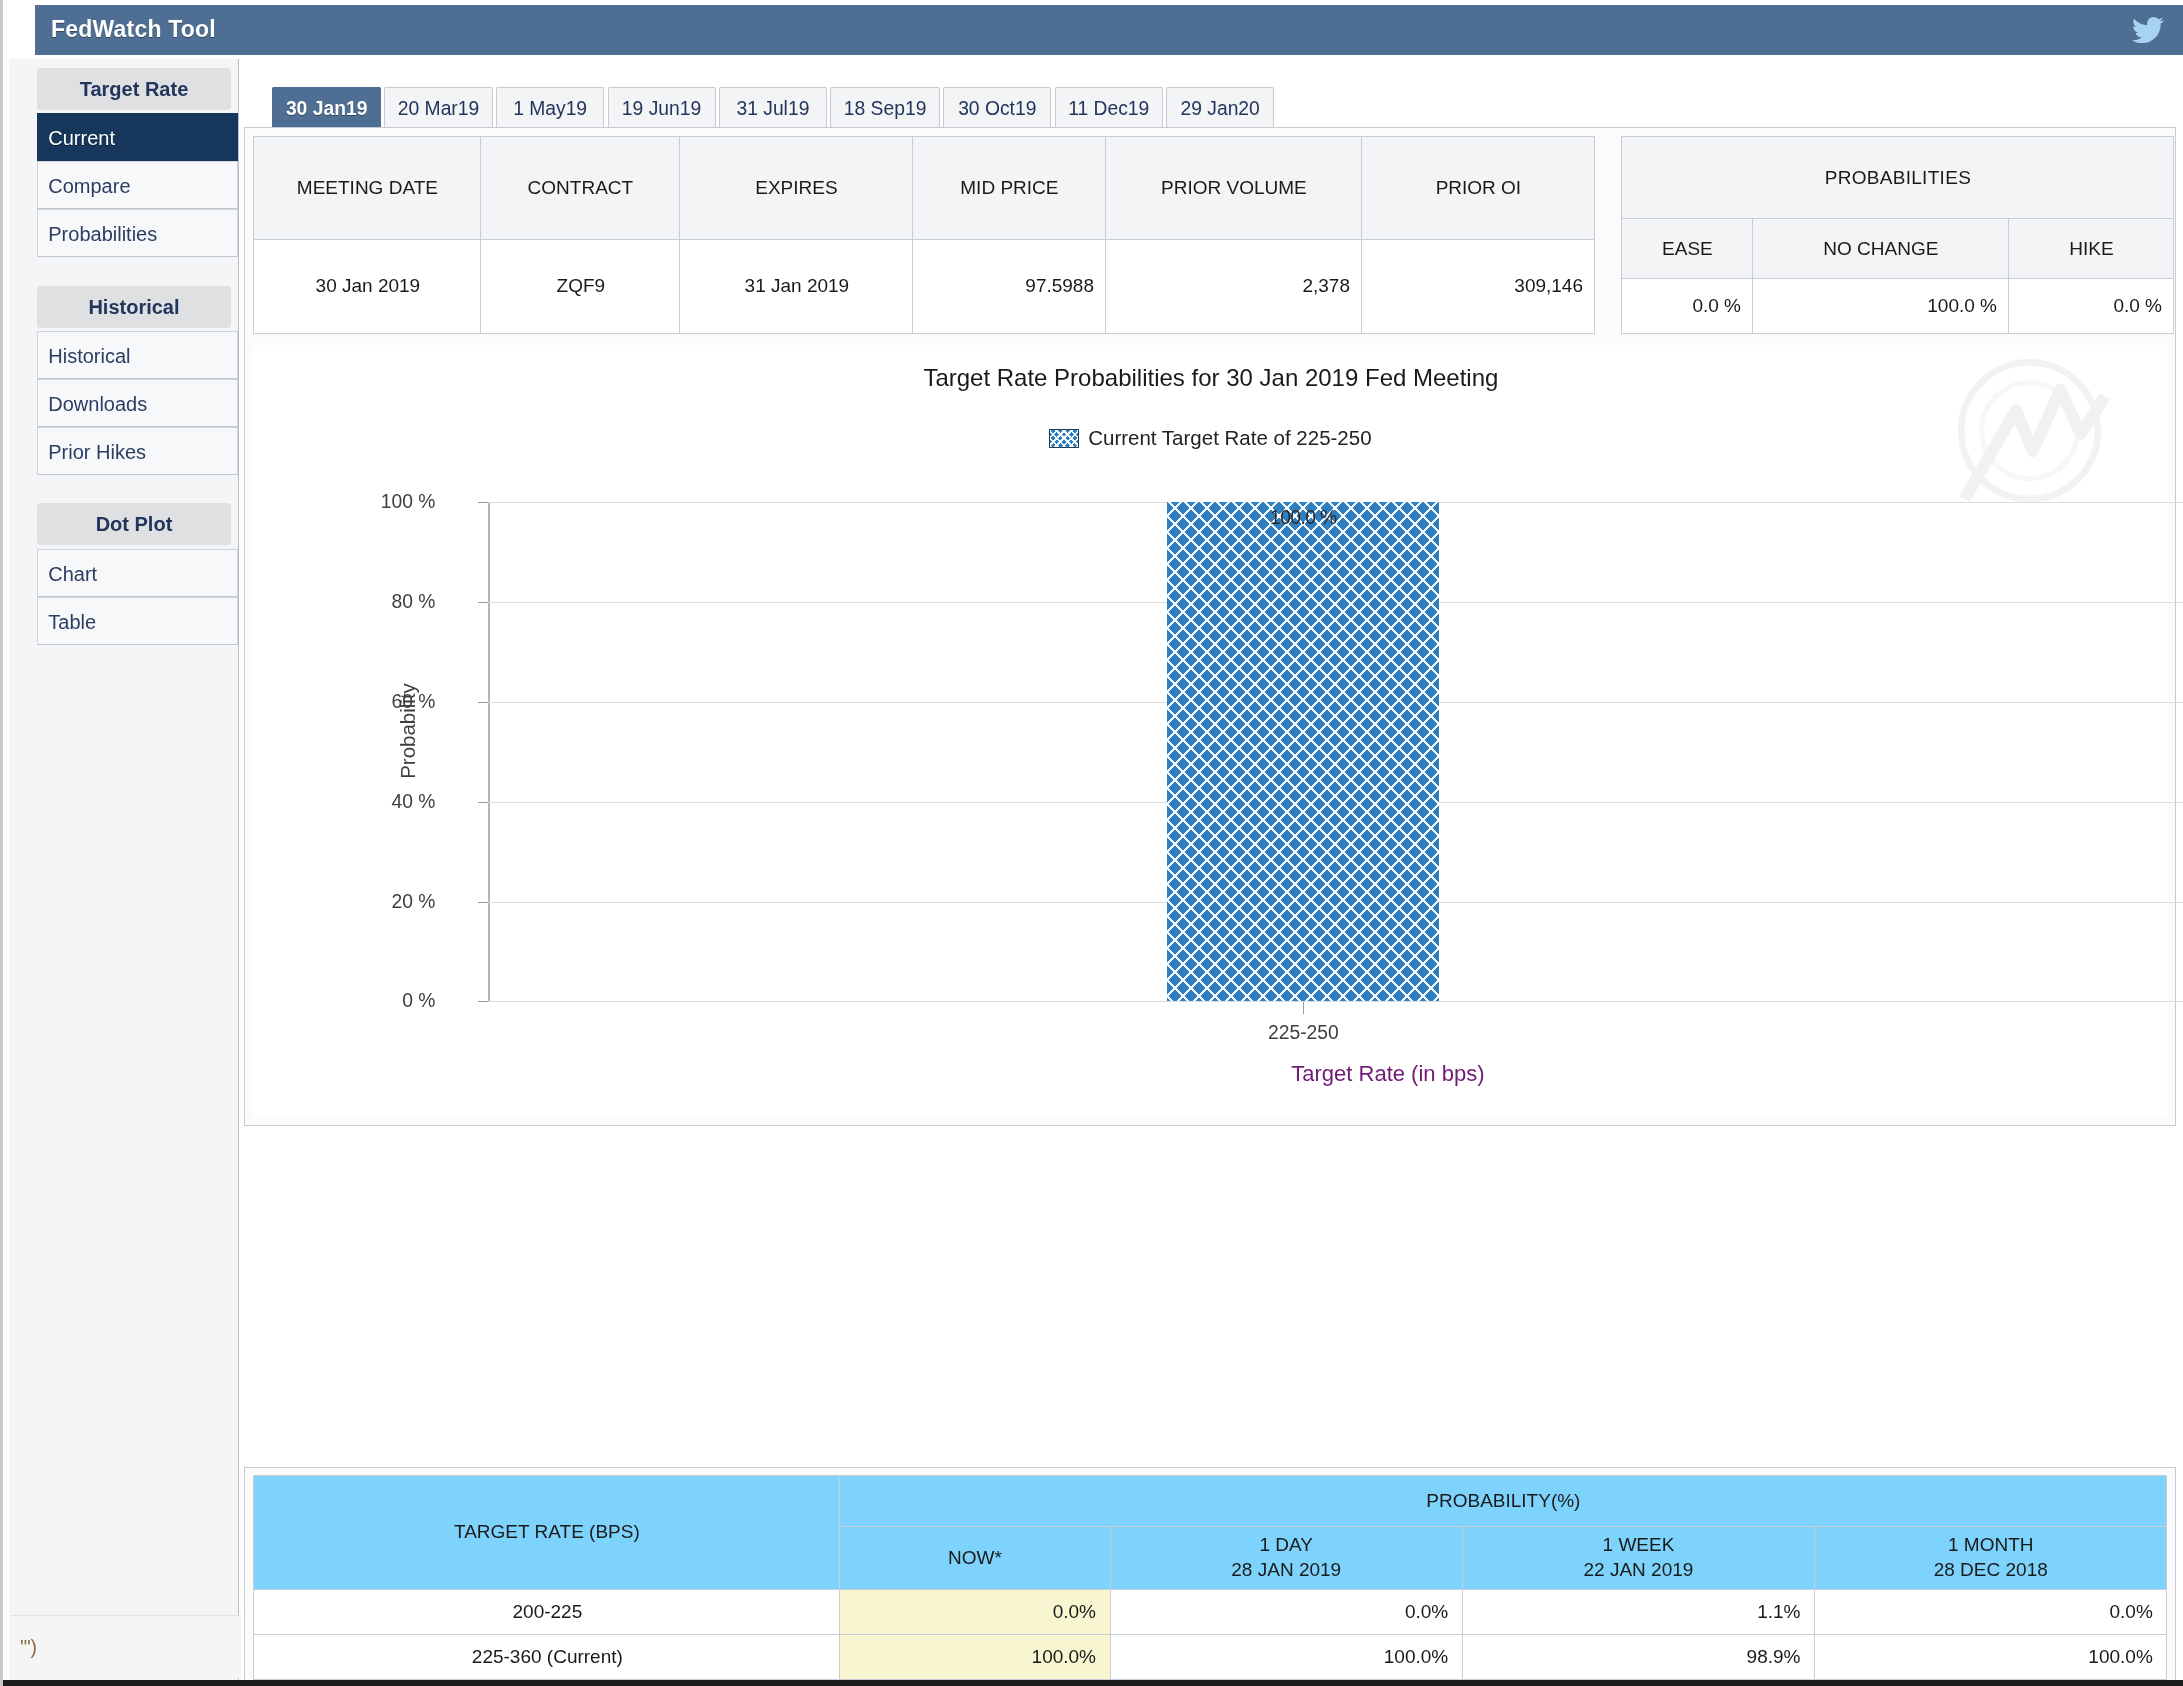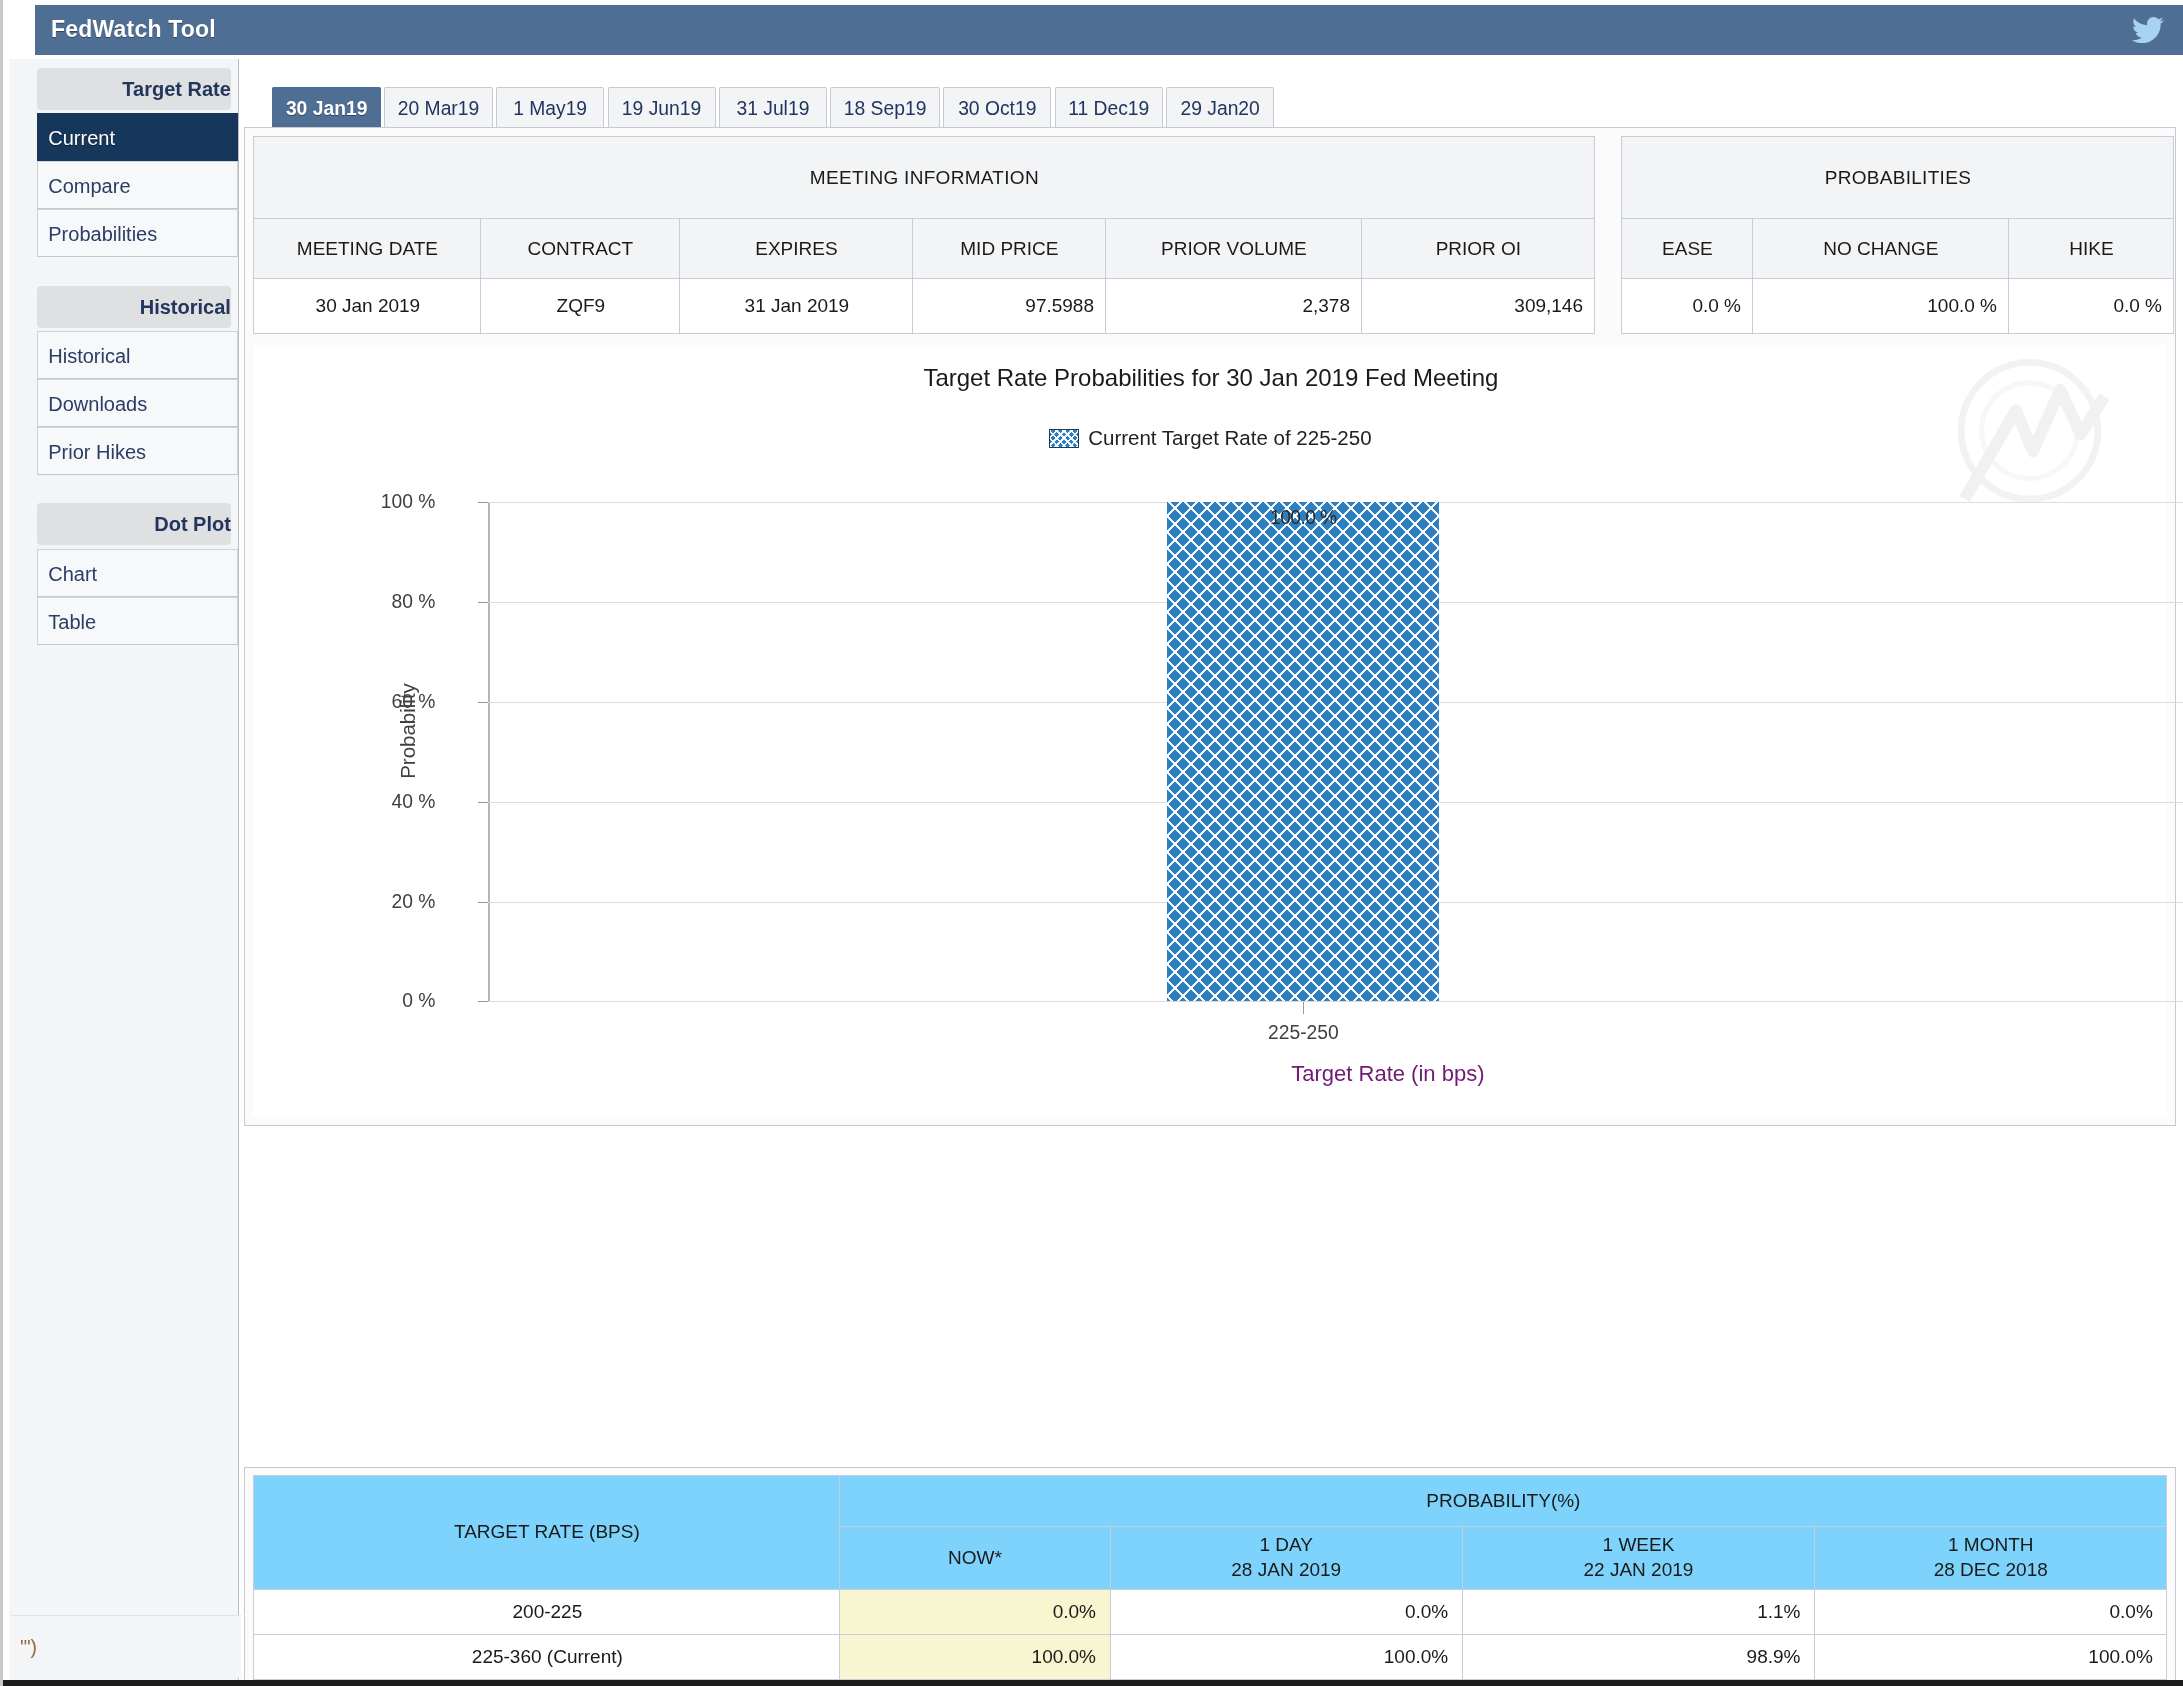--- a/index.html
+++ b/index.html
@@ -47,21 +47,21 @@
     width: 230px; height: 1627px;
     background: #f4f5f7;
     border-right: 1.7px solid #b9bcc2;
   }
   .sb-group-head {
     margin: 9px 6.8px 3.4px 28.4px;
     background: #dfe0e2;
     border-radius: 4px;
     height: 42px;
     line-height: 42px;
-    text-align: right;
+    text-align: center;
     color: #22355c;
     font-size: 20px;
     font-weight: bold;
   }
   .sb-item {
     margin: 0 0 0 28.4px;
     height: 48px;
     line-height: 48px;
     padding-left: 10.2px;
     font-size: 20px;
@@ -373,23 +373,20 @@
         <table class="sum-table meeting">
           <colgroup>
             <col style="width:227px">
               <col style="width:199px">
               <col style="width:233px">
             <col style="width:193px">
               <col style="width:256px">
               <col style="width:233px">
           </colgroup>
           <tbody>
-              <tr>
-            <th class="section" colspan="6">MEETING INFORMATION</th>
-          </tr>
           <tr>
             <th class="col">MEETING DATE</th>
             <th class="col">CONTRACT</th>
             <th class="col">EXPIRES</th>
             <th class="col">MID PRICE</th>
             <th class="col">PRIOR VOLUME</th>
             <th class="col">PRIOR OI</th>
           </tr>
           <tr>
             <td class="c">30 Jan 2019</td>

